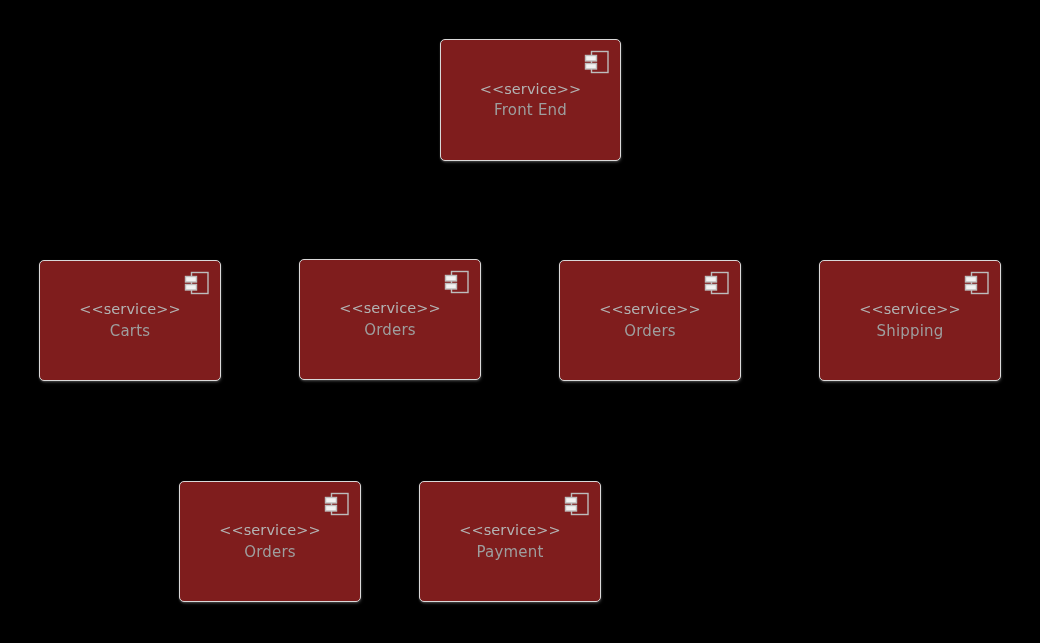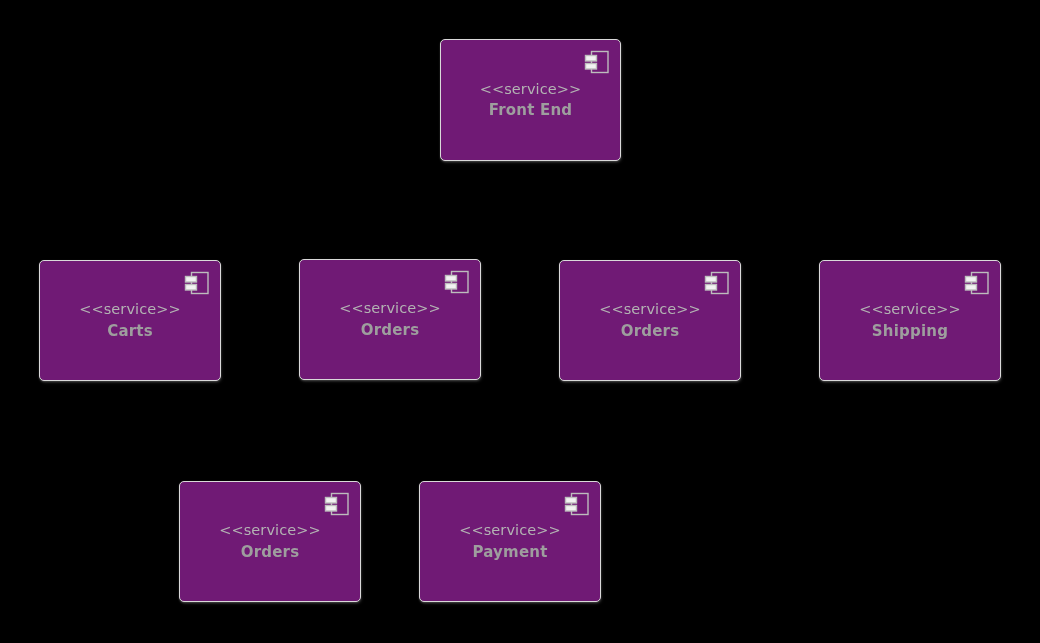--- a/index.html
+++ b/index.html
@@ -12,21 +12,21 @@
     width: 1040px;
     height: 643px;
     background: #000000;
     overflow: hidden;
     font-family: "DejaVu Sans", "Liberation Sans", sans-serif;
   }
 
   .component {
     position: absolute;
     box-sizing: border-box;
-    background: #701a75;
+    background: #7f1d1d;
     border: 1px solid #d9d9d9;
     border-radius: 5px;
     box-shadow: 1px 2px 3px rgba(255,255,255,0.10),
                 0 1px 2px rgba(200,200,200,0.25);
     display: flex;
     flex-direction: column;
     align-items: center;
     justify-content: center;
   }
 
@@ -52,21 +52,21 @@
     font-size: 14.5px;
     font-weight: 400;
     color: #b3b3b3;
     letter-spacing: 0.1px;
     margin-bottom: 7px;
     white-space: nowrap;
   }
 
   .comp-name {
     font-size: 15px;
-    font-weight: 700;
+    font-weight: 400;
     color: #9e9e9e;
     letter-spacing: 0.2px;
     white-space: nowrap;
   }
 </style>
 </head>
 <body>
 
 <div id="canvas">
     <div class="component" style="left: 440px; top: 39px; width: 181px; height: 122px;">

